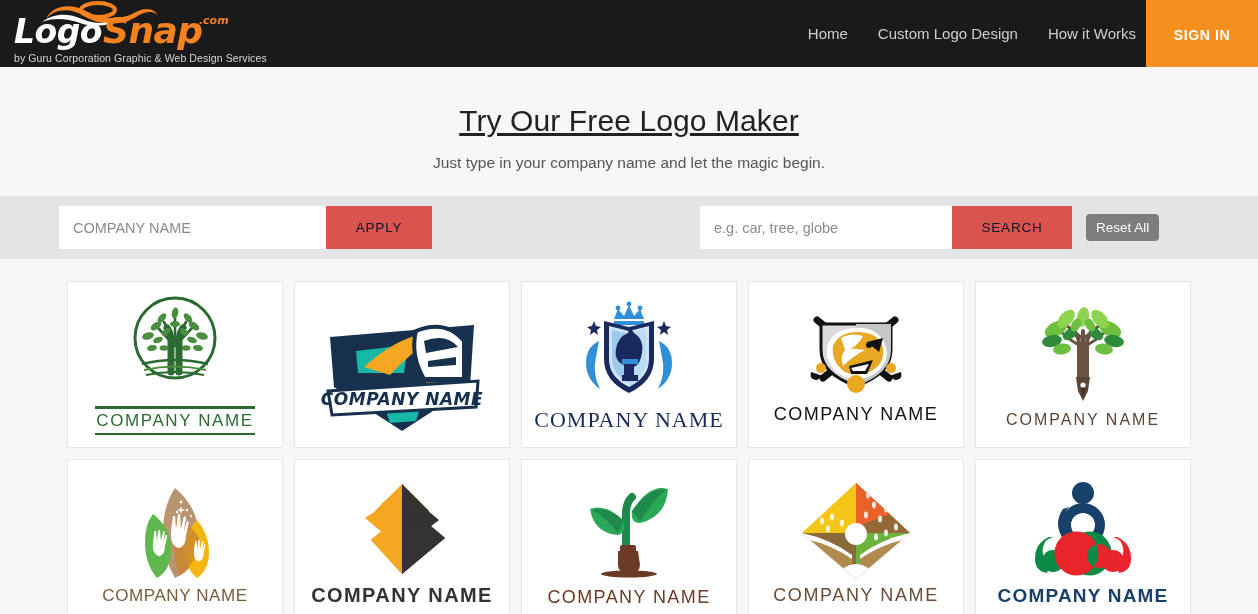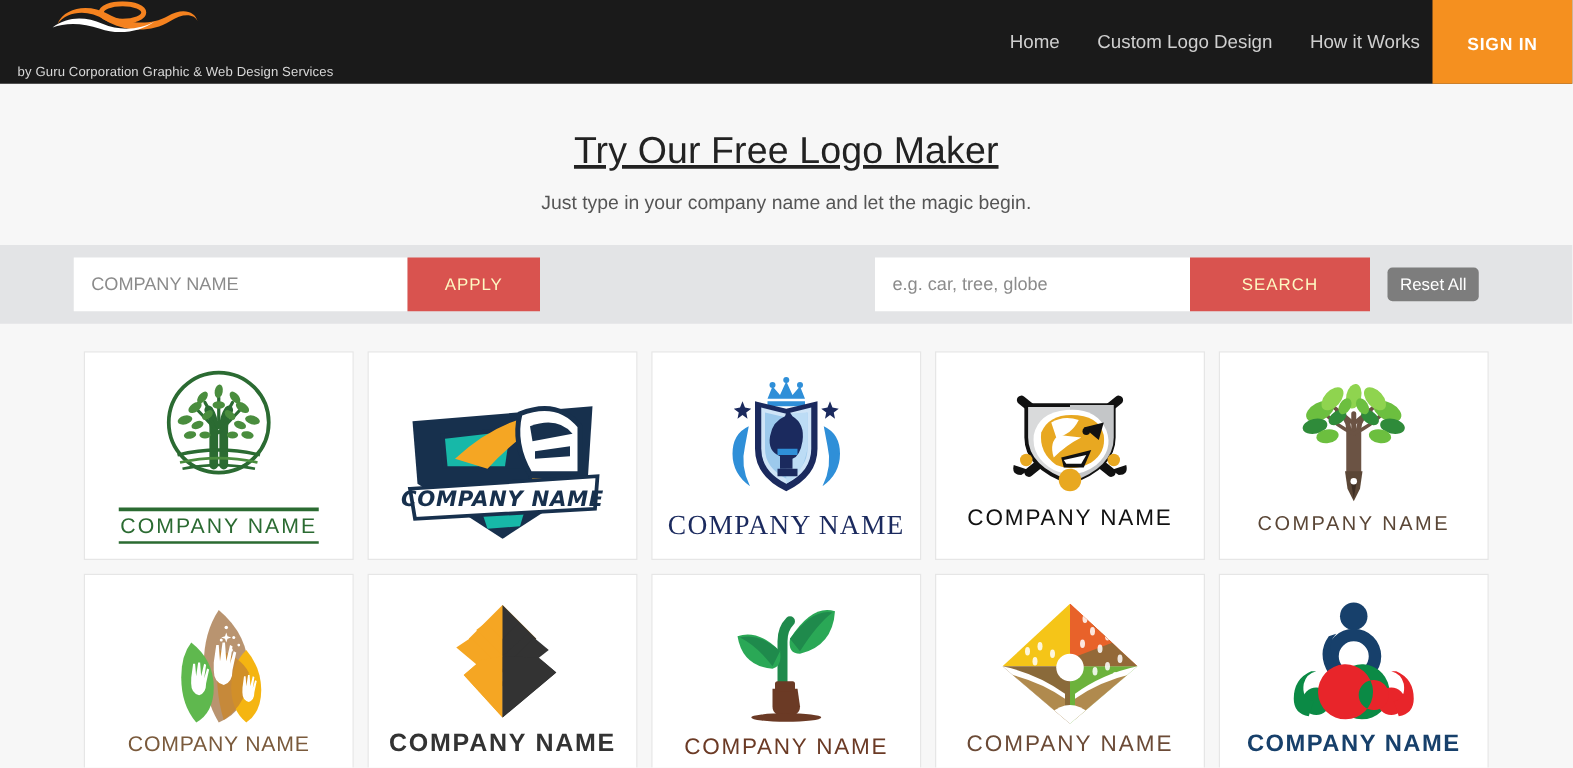--- a/index.html
+++ b/index.html
@@ -65,25 +65,25 @@
   .field-group.left { margin-left: 59px; }
   .field-group.right { margin-left: 268px; }
   .txt {
     border: none; outline: none; background: #ffffff; font-size: 14.5px;
     color: #555; padding: 0 14px; font-family: "Liberation Sans", sans-serif;
   }
   .txt::placeholder { color: #8b8b8b; }
   .txt.company { width: 267px; }
   .txt.search { width: 252px; }
   .btn-red {
-    background: #d9534f; color: #fef9c3; border: none; cursor: pointer;
+    background: #d9534f; color: #0f172a; border: none; cursor: pointer;
     font-size: 13.5px; letter-spacing: 0.8px; font-family: "Liberation Sans", sans-serif;
   }
   .btn-red.apply { width: 106px; }
-  .btn-red.search { width: 144px; }
+  .btn-red.search { width: 120px; }
   .btn-reset {
     margin-left: 14px; background: #7d7d7d; color: #fff; border: none; cursor: pointer;
     font-size: 13.5px; border-radius: 4px; padding: 6px 10px; align-self: center;
     font-family: "Liberation Sans", sans-serif;
   }
 
   
   .grid {
     display: grid; grid-template-columns: repeat(5, 216px);
     gap: 11px; justify-content: center; margin-top: 22px;
@@ -100,20 +100,25 @@
 <body>
 
 <div class="header">
   <div class="brand">
     <div class="brand-top">
       <svg class="swoosh" viewBox="0 0 120 28">
         <path d="M4 18 C10 4, 30 2, 44 10 C58 18, 78 20, 92 12 C104 5, 114 8, 116 16 C114 10, 104 9, 94 16 C78 26, 56 24, 42 15 C28 6, 12 8, 4 18 Z" fill="#f5821f"></path>
         <path d="M0 21 C12 12, 26 12, 40 18 C54 24, 70 23, 82 16 C70 25, 52 27, 38 22 C24 17, 10 17, 0 21 Z" fill="#ffffff"></path>
         <ellipse cx="56" cy="9" rx="17" ry="7" fill="none" stroke="#f5821f" stroke-width="4"></ellipse>
       </svg>
+      <div class="brand-word">
+        <span class="w-logo">Logo</span>
+        <span class="w-snap">Snap</span>
+        <span class="w-com">.com</span>
+      </div>
     </div>
     <div class="brand-sub">by Guru Corporation Graphic &amp; Web Design Services</div>
   </div>
 
   <div class="nav">
     <div class="nav-links">
       <a class="nav-link">Home</a>
       <a class="nav-link">Custom Logo Design</a>
       <a class="nav-link">How it Works</a>
     </div>

